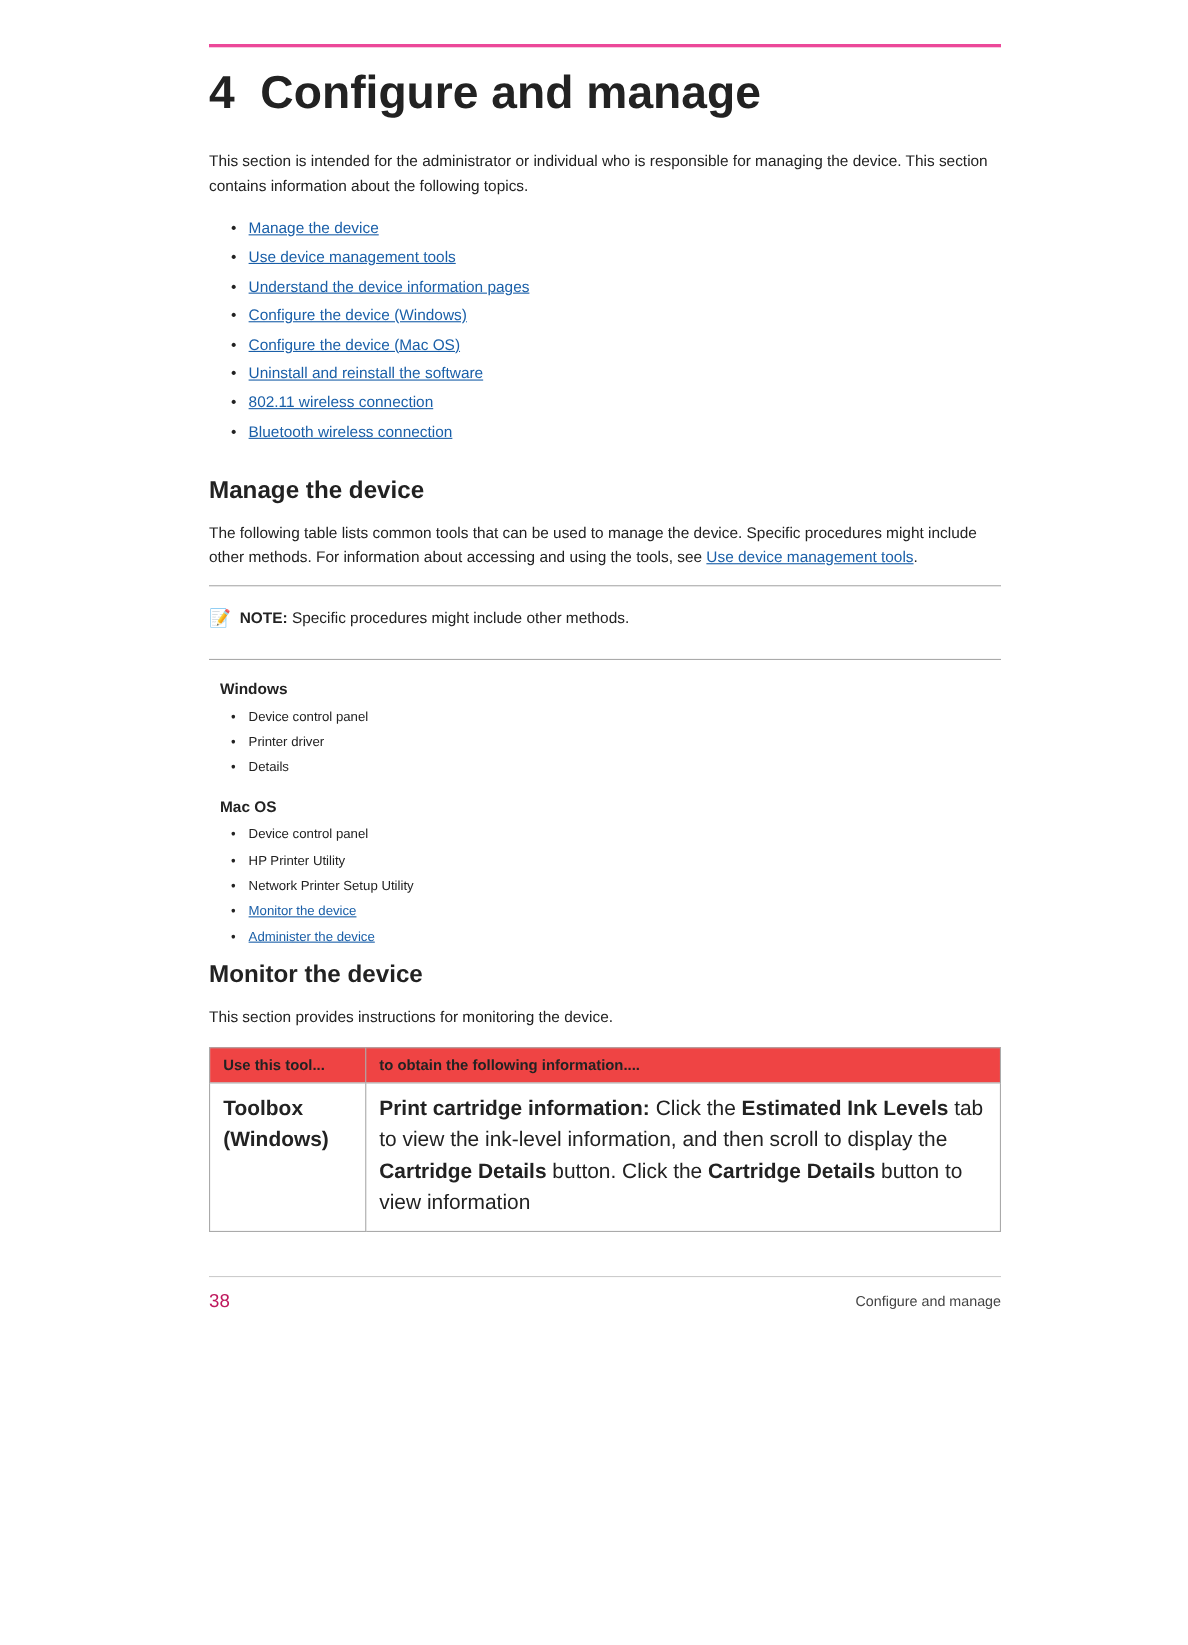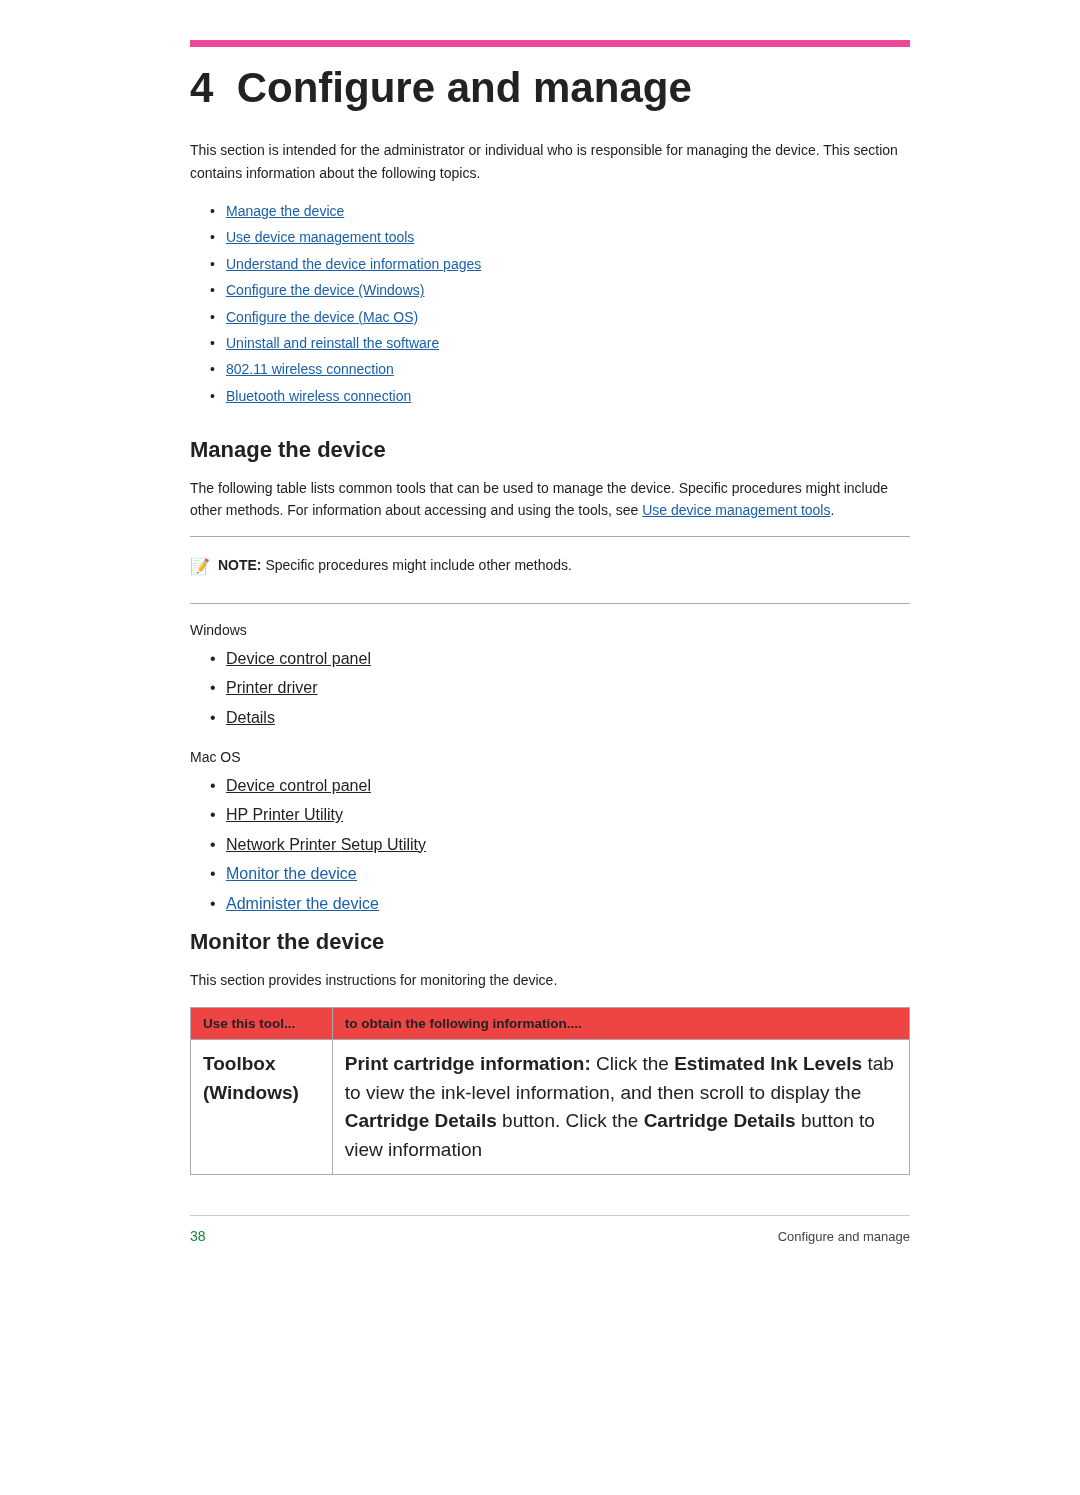--- a/index.html
+++ b/index.html
@@ -18,21 +18,21 @@
       padding: 0;
     }
 
     .page-container {
       max-width: 860px;
       margin: 0 auto;
       padding: 40px 60px 60px 80px;
     }
 
     .chapter-header {
-      border-top: 7px solid #ec4899;
+      border-top: 3px solid #ec4899;
       padding-top: 18px;
       margin-bottom: 28px;
     }
 
     .chapter-title {
       font-size: 42px;
       font-weight: bold;
       color: #222;
       line-height: 1.1;
     }
@@ -114,38 +114,37 @@
       margin-top: 0px;
       color: #555;
     }
 
     .note-label {
       font-weight: bold;
     }
 
     .subsection-heading {
       font-size: 14px;
-      font-weight: normal;
-      color: #222;
-      margin: 18px 0 8px 0;
+      font-weight: bold;
+      color: #222;
+      margin: 18px 0 8px 10px;
     }
 
     .bullet-list {
       list-style: none;
       padding: 0;
       margin: 0 0 12px 20px;
     }
 
     .bullet-list li {
       margin-bottom: 4px;
-      font-size: 16px;
+      font-size: 12px;
       line-height: 1.6;
       padding-left: 16px;
       position: relative;
-      text-decoration: underline;
     }
 
     .bullet-list li::before {
       content: "•";
       position: absolute;
       left: 0;
       color: #222;
     }
 
     .bullet-list a {
@@ -186,22 +185,22 @@
       padding-top: 12px;
       margin-top: 40px;
       display: flex;
       justify-content: space-between;
       align-items: center;
       font-size: 13px;
       color: #555;
     }
 
     .footer-page-num {
-      font-size: 14px;
-      color: #15803d;
+      font-size: 17px;
+      color: #be185d;
       text-align: center;
     }
 
     .footer-chapter {
       font-size: 13px;
       color: #444;
     }
   </style>
 </head>
 <body>

